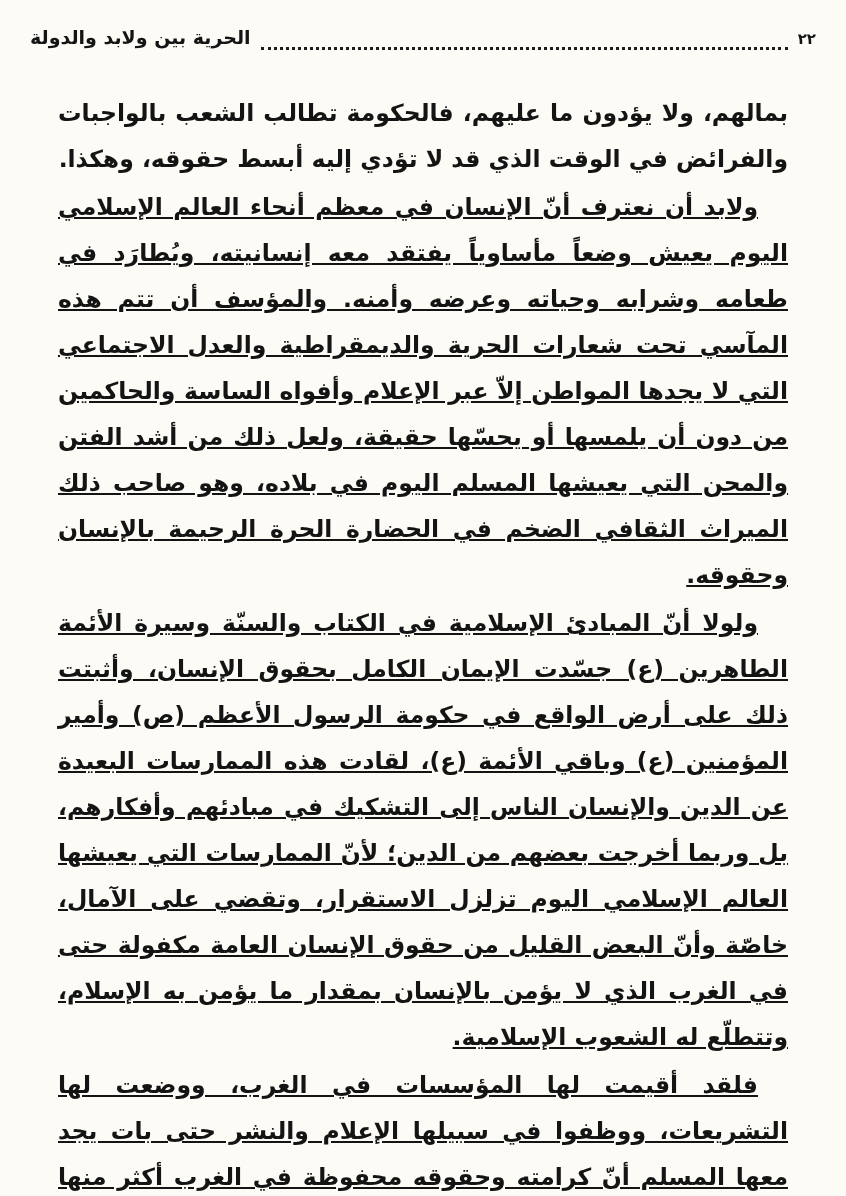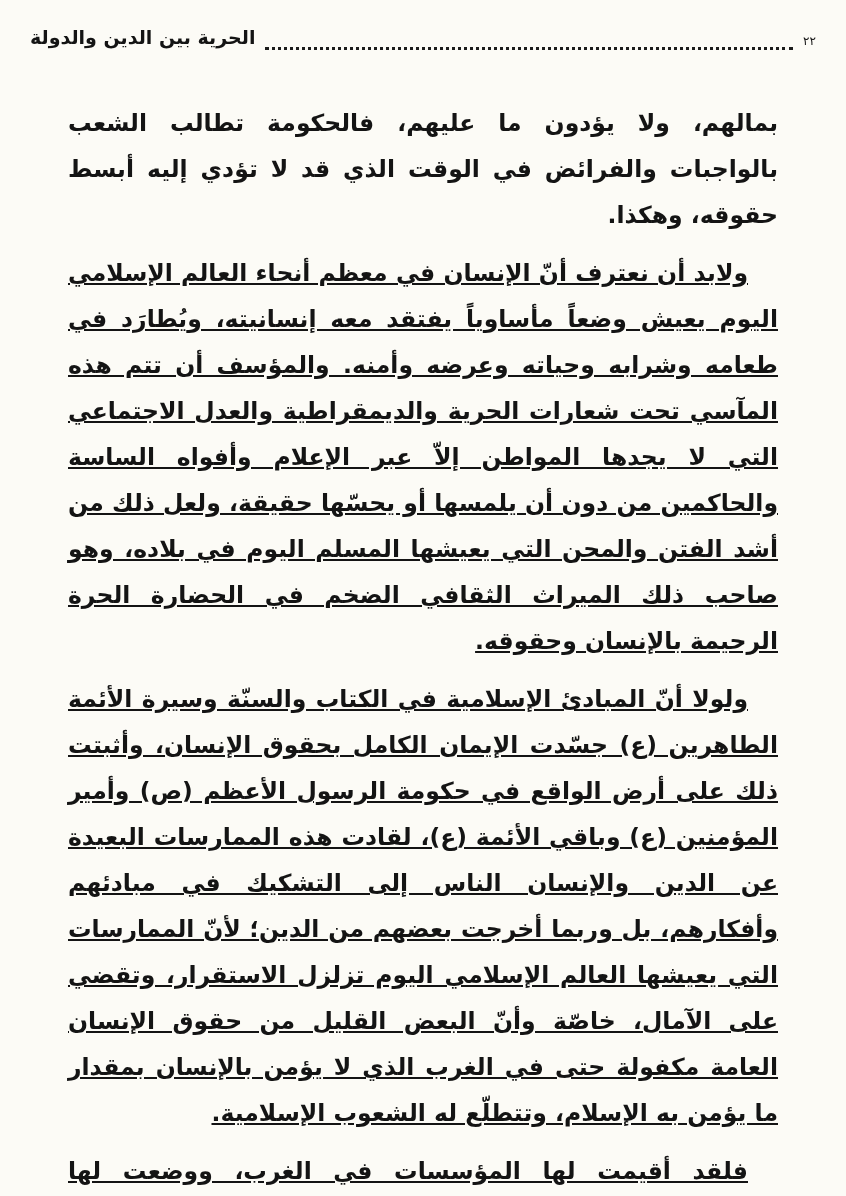--- a/index.html
+++ b/index.html
@@ -21,22 +21,22 @@
   
   .running-header {
     display: flex;
     flex-direction: row; 
     align-items: flex-end;
     padding: 26px 30px 0 30px;
     direction: rtl;
   }
   .running-header .page-number {
     order: 1;
-    font-size: 12px;
-    font-weight: normal;
+    font-size: 15px;
+    font-weight: bold;
     letter-spacing: 1px;
     white-space: nowrap;
     padding-bottom: 2px;
   }
   .running-header .leader-dots {
     order: 2;
     flex: 1 1 auto;
     border-bottom: 3px dotted #1c1c1c;
     height: 0.72em;
     margin: 0 10px;
@@ -52,36 +52,36 @@
   .text-block {
     direction: rtl;
     padding: 38px 56px 0 56px;
     font-size: 23.5px;
     font-weight: bold;
     line-height: 46px;
     text-align: justify;
     text-justify: inter-word;
   }
   .text-block p {
-    margin: 12px;
+    margin: 2px;
   }
   .text-block p.indent {
     text-indent: 30px;
     text-decoration: underline;
   }
 </style>
 </head>
 <body>
 
 <div class="page">
 
   <div class="running-header">
     <div class="page-number">٢٢</div>
     <div class="leader-dots"></div>
-    <div class="book-title">الحرية بين الدين والدولة</div>
+    <div class="book-title">الحرية بين ولابد والدولة</div>
   </div>
 
   <div class="text-block">
     <p>بمالهم، ولا يؤدون ما عليهم، فالحكومة تطالب الشعب بالواجبات والفرائض في الوقت الذي قد لا تؤدي إليه أبسط حقوقه، وهكذا.</p>
     <p class="indent">ولابد أن نعترف أنّ الإنسان في معظم أنحاء العالم الإسلامي اليوم يعيش وضعاً مأساوياً يفتقد معه إنسانيته، ويُطارَد في طعامه وشرابه وحياته وعرضه وأمنه. والمؤسف أن تتم هذه المآسي تحت شعارات الحرية والديمقراطية والعدل الاجتماعي التي لا يجدها المواطن إلاّ عبر الإعلام وأفواه الساسة والحاكمين من دون أن يلمسها أو يحسّها حقيقة، ولعل ذلك من أشد الفتن والمحن التي يعيشها المسلم اليوم في بلاده، وهو صاحب ذلك الميراث الثقافي الضخم في الحضارة الحرة الرحيمة بالإنسان وحقوقه.</p>
     <p class="indent">ولولا أنّ المبادئ الإسلامية في الكتاب والسنّة وسيرة الأئمة الطاهرين (ع) جسّدت الإيمان الكامل بحقوق الإنسان، وأثبتت ذلك على أرض الواقع في حكومة الرسول الأعظم (ص) وأمير المؤمنين (ع) وباقي الأئمة (ع)، لقادت هذه الممارسات البعيدة عن الدين والإنسان الناس إلى التشكيك في مبادئهم وأفكارهم، بل وربما أخرجت بعضهم من الدين؛ لأنّ الممارسات التي يعيشها العالم الإسلامي اليوم تزلزل الاستقرار، وتقضي على الآمال، خاصّة وأنّ البعض القليل من حقوق الإنسان العامة مكفولة حتى في الغرب الذي لا يؤمن بالإنسان بمقدار ما يؤمن به الإسلام، وتتطلّع له الشعوب الإسلامية.</p>
     <p class="indent">فلقد أقيمت لها المؤسسات في الغرب، ووضعت لها التشريعات، ووظفوا في سبيلها الإعلام والنشر حتى بات يجد معها المسلم أنّ كرامته وحقوقه محفوظة في الغرب أكثر منها في بلده الإسلامي.</p>
 
   </div>
 

